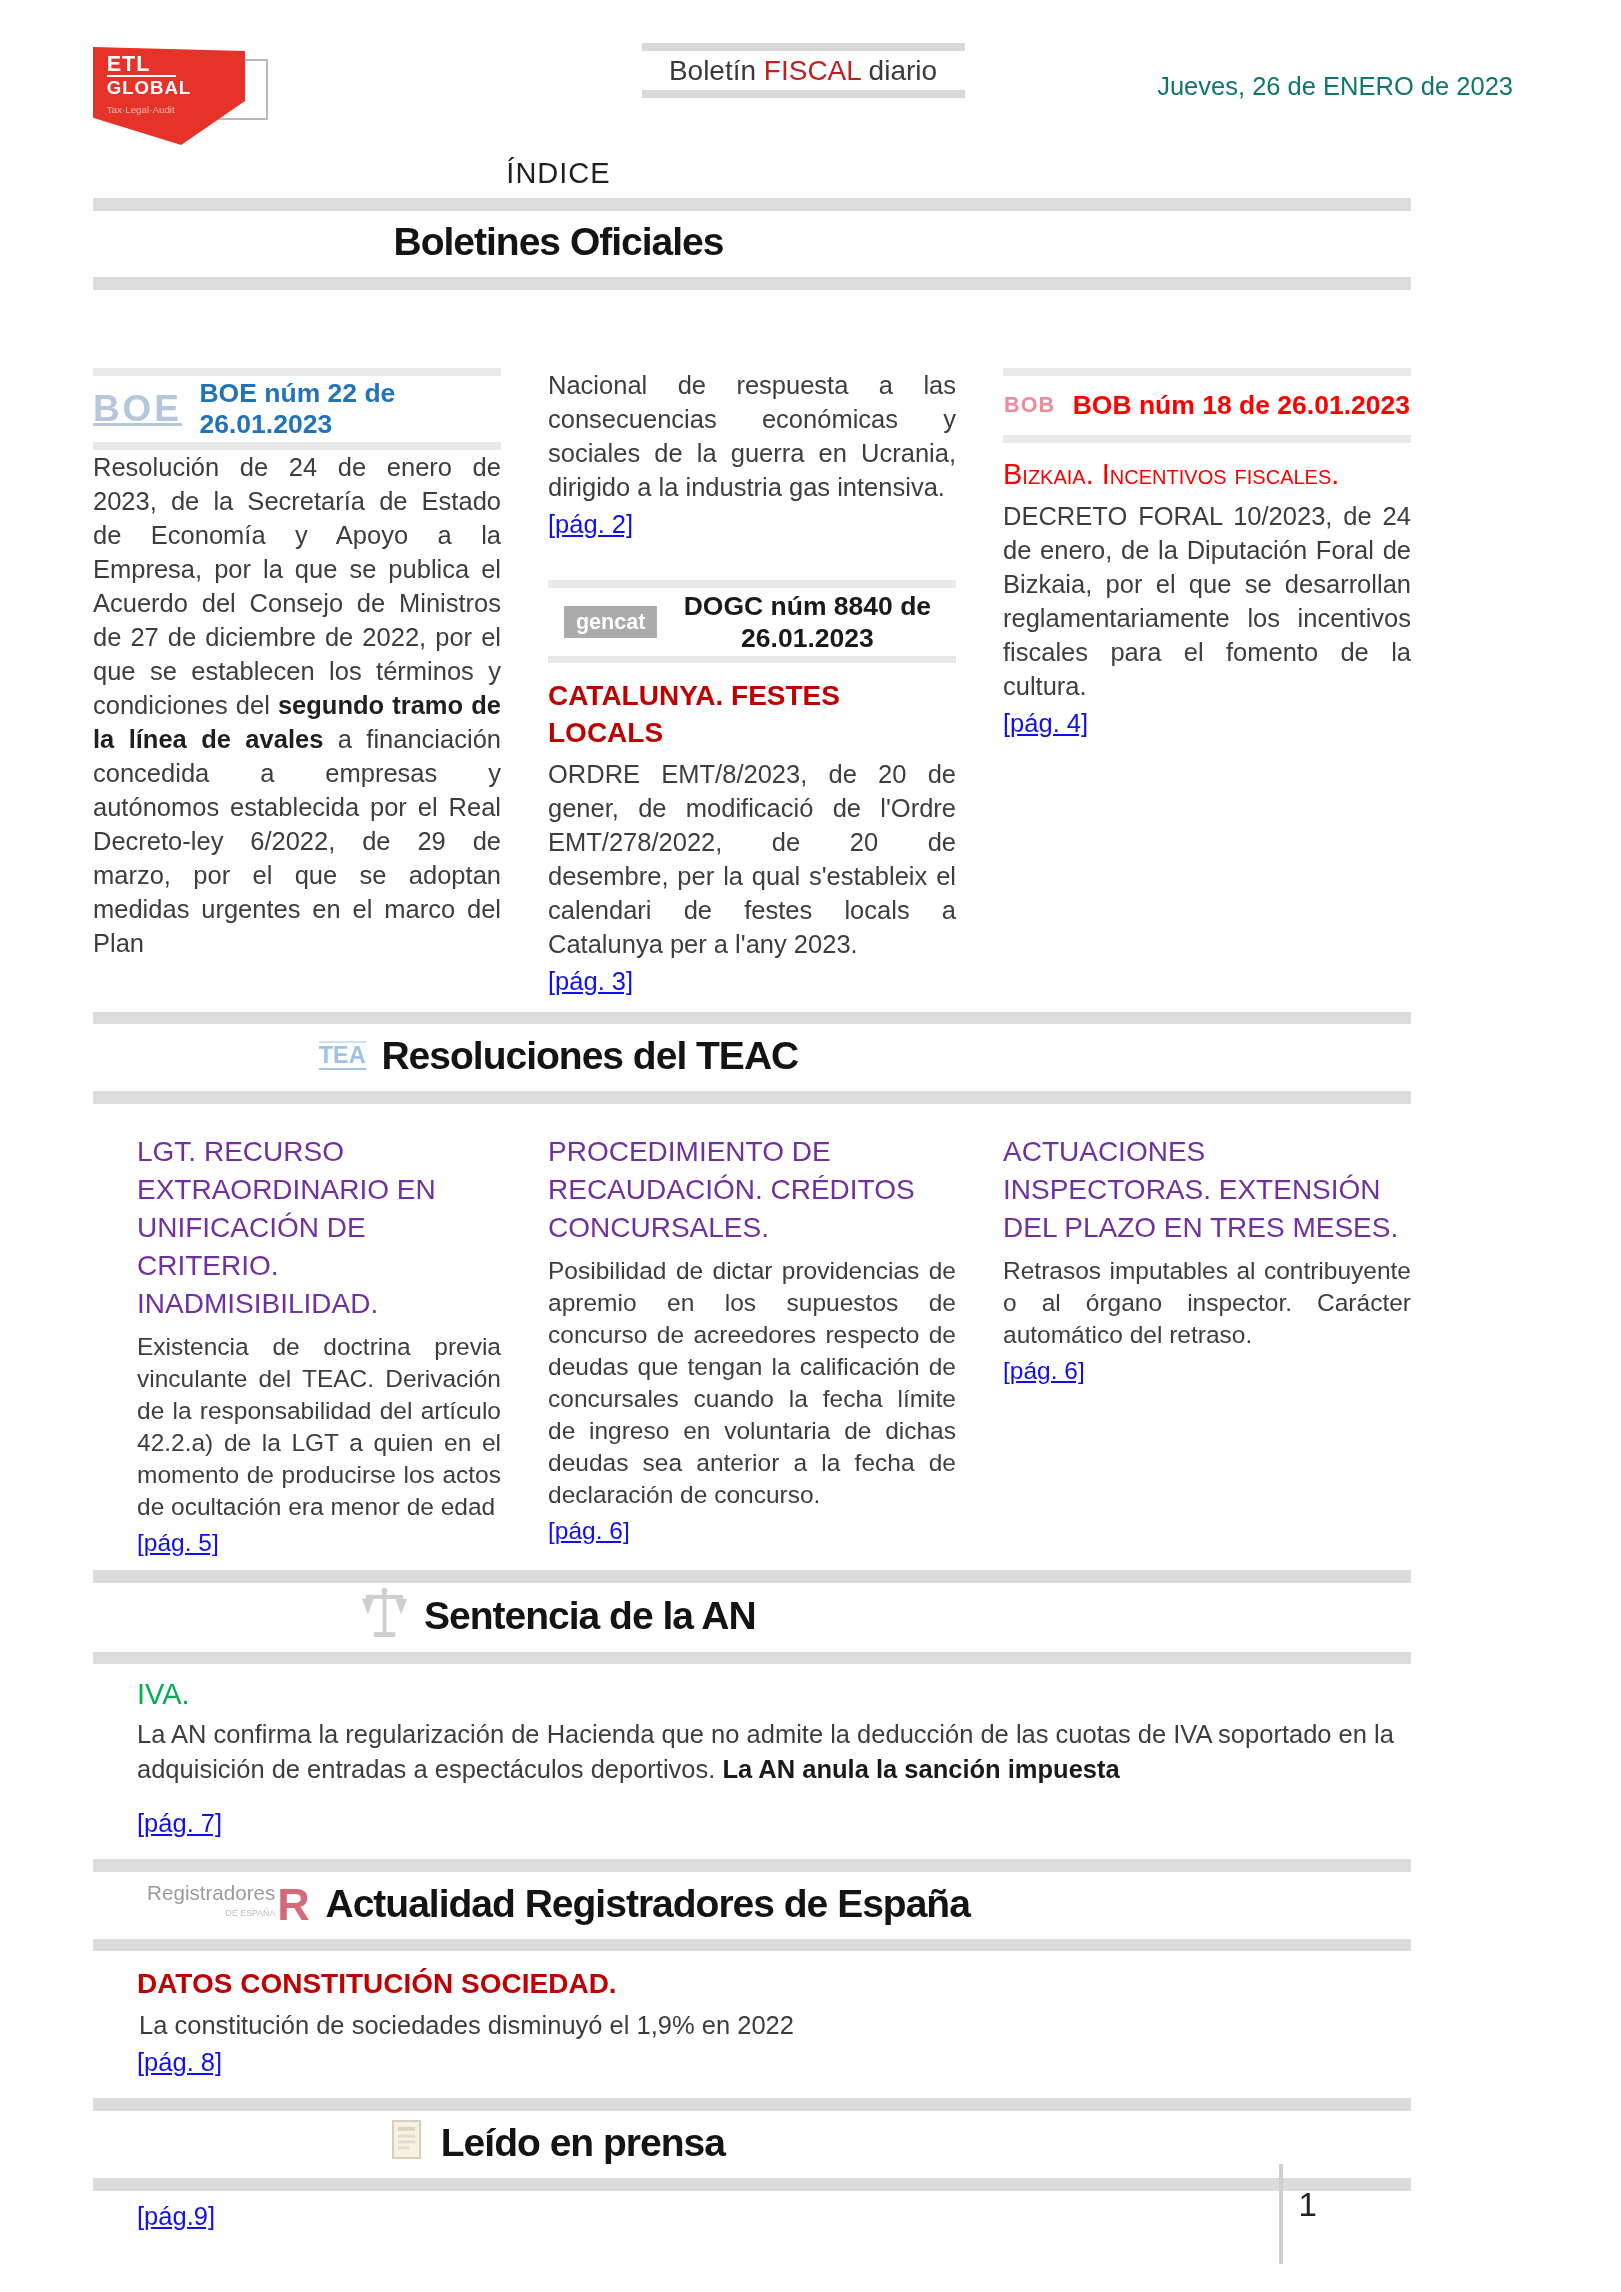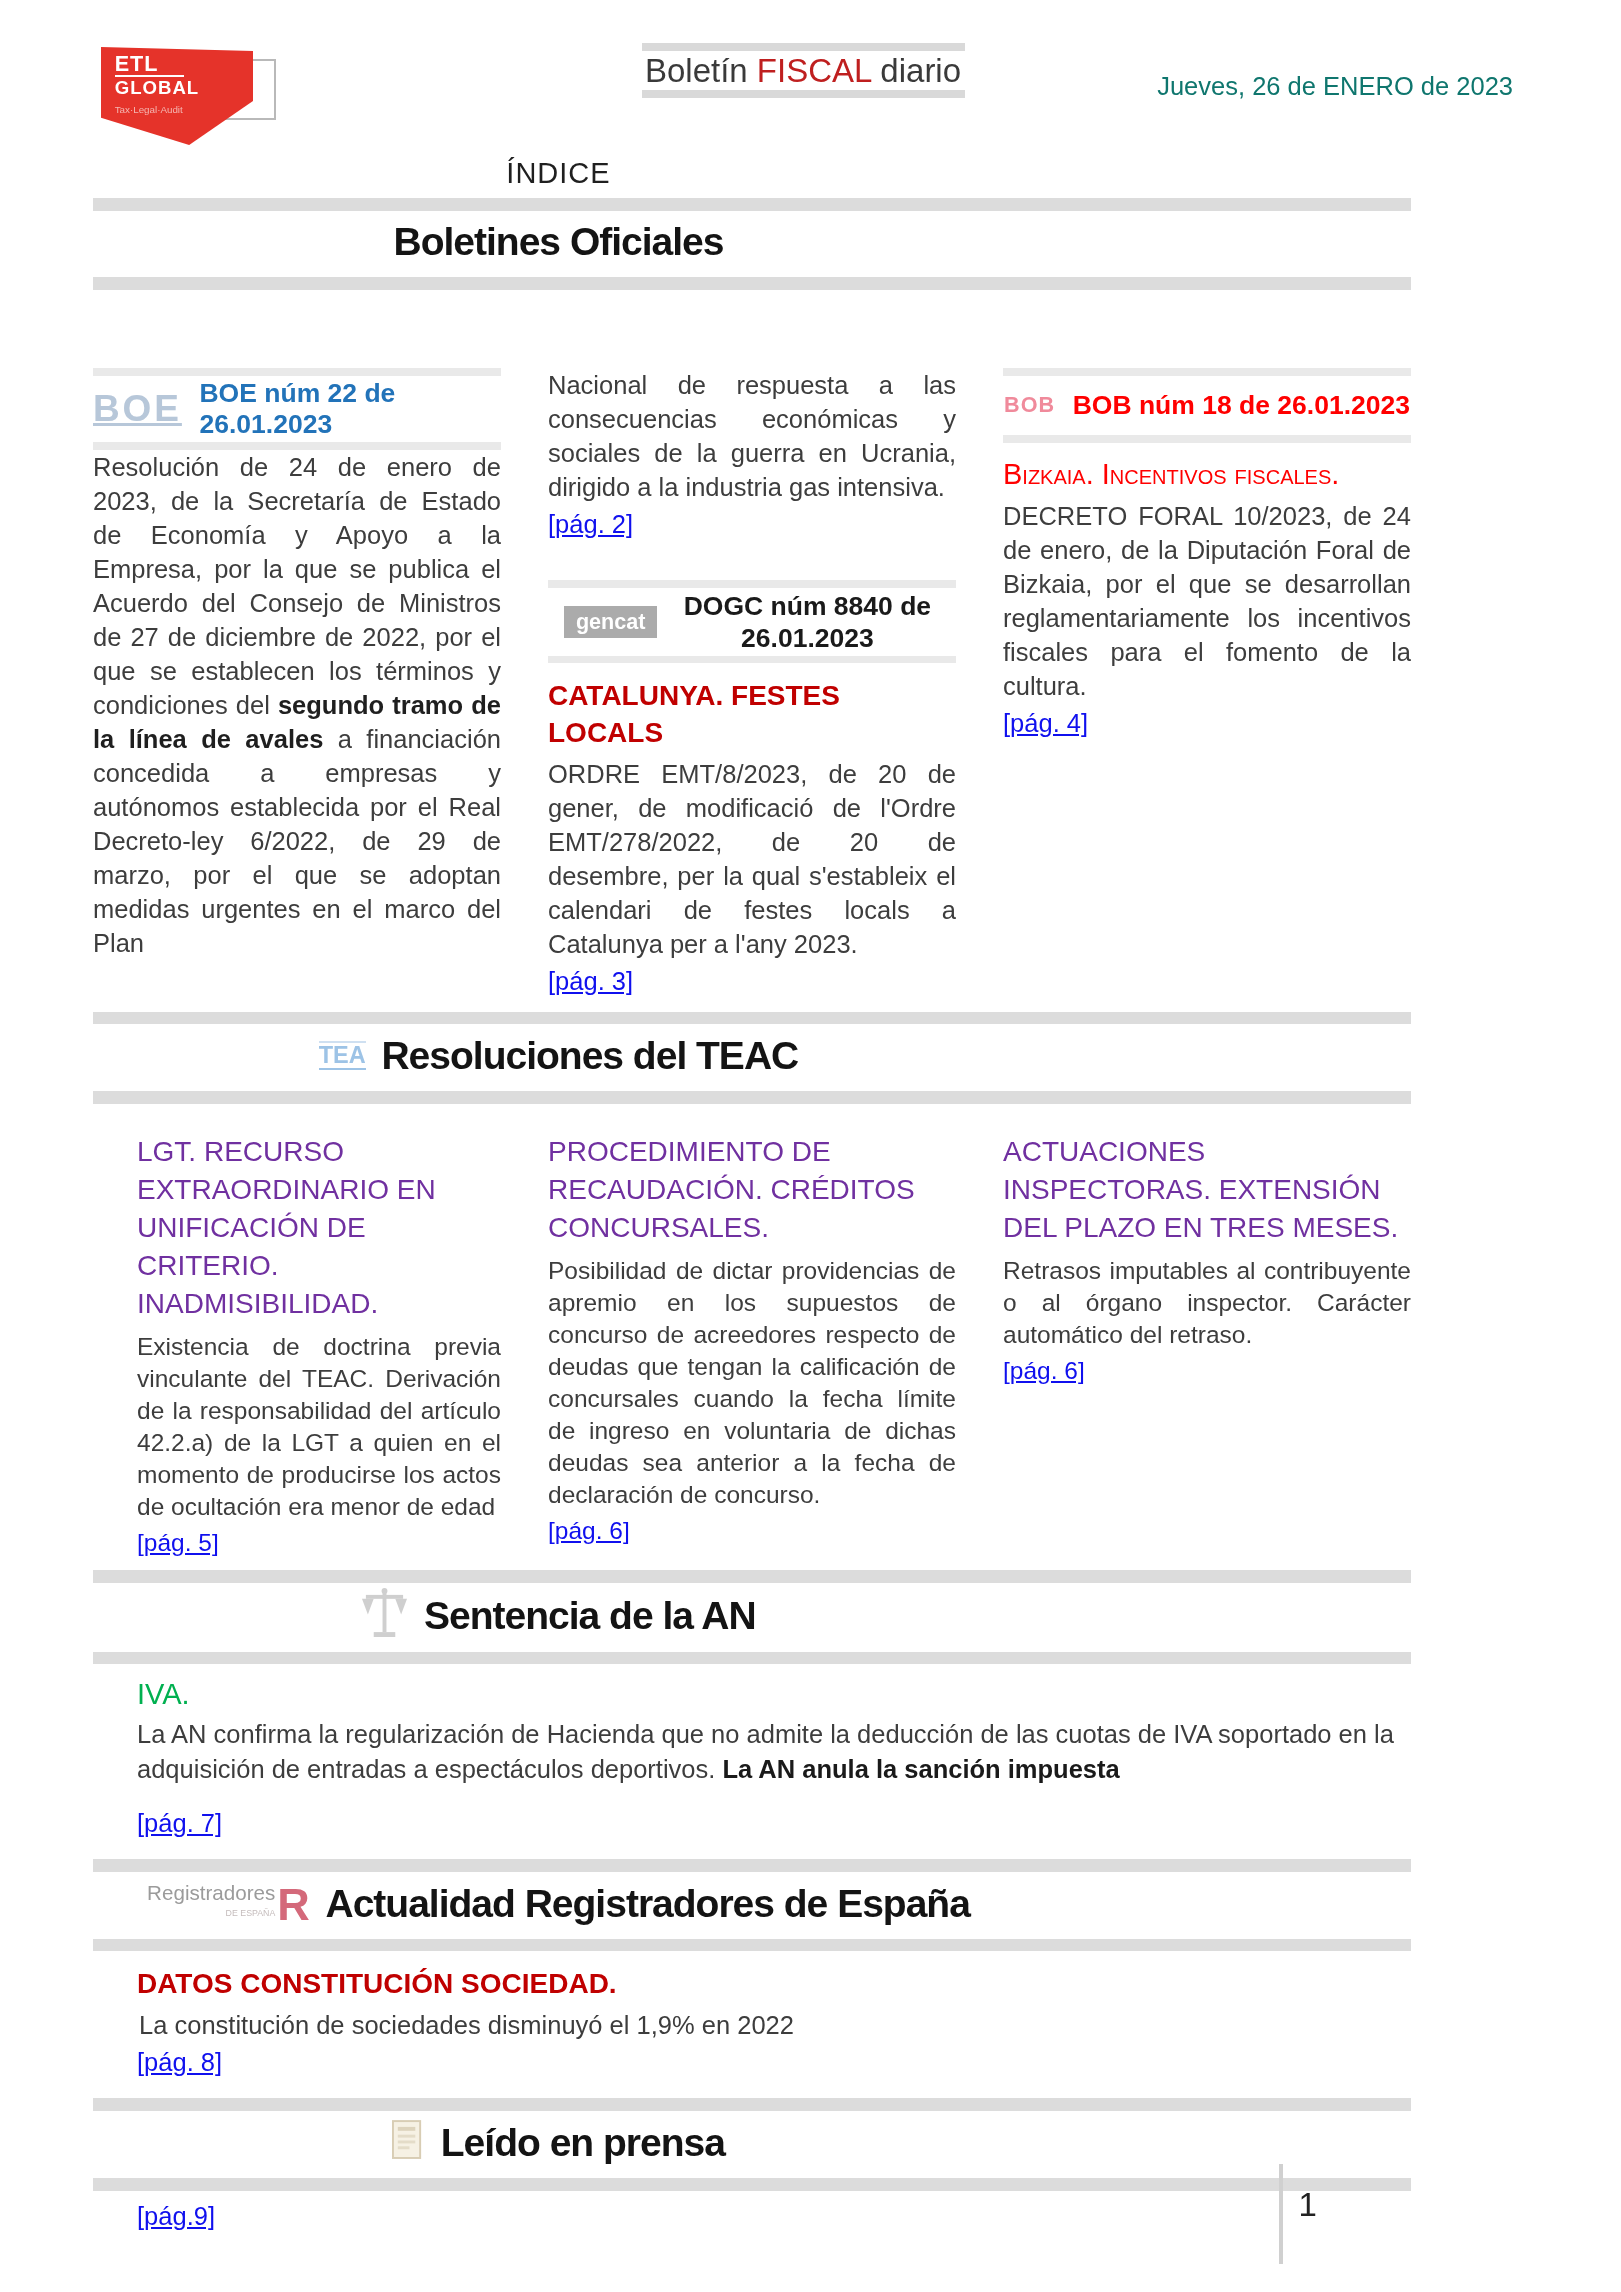--- a/index.html
+++ b/index.html
@@ -3,33 +3,33 @@
 <meta charset="utf-8">
 <style>
   html,body{margin:0;padding:0;}
   body{
     width:1621px;height:2293px;position:relative;background:#ffffff;
     font-family:"Liberation Sans",sans-serif;color:#3d3d3d;overflow:hidden;
     box-sizing:border-box;padding:21.6px 108px 0 93px;
   }
   
   .top-header{position:relative;height:110px;}
-  .etl-logo{position:absolute;left:8px;top:0;width:191px;height:108px;}
+  .etl-logo{position:absolute;left:0;top:0;width:191px;height:108px;}
   .etl-box{position:absolute;left:71px;top:15.7px;width:100px;height:57px;background:#fff;border:2px solid #b9b9b9;}
   .etl-flag{
     position:absolute;left:0;top:3.9px;width:152px;height:98px;background:#e5332a;
     clip-path:polygon(0 0,100% 4%,100% 55%,58% 100%,0 72%);
     color:#fff;padding:5.9px 0 0 13.7px;box-sizing:border-box;
   }
   .etl-flag .l1{font-size:21.6px;font-weight:bold;letter-spacing:1px;line-height:21.6px;border-bottom:2px solid #fff;display:inline-block;padding-right:25.5px;}
   .etl-flag .l2{font-size:18.6px;font-weight:bold;letter-spacing:1px;line-height:22.5px;}
   .etl-flag .l3{font-size:9.8px;color:#f4b7b2;line-height:11.8px;}
   .masthead{width:323px;margin:21.6px auto 0;text-align:center;}
   .masthead .mbar{height:7.8px;background:#d9d9d9;}
-  .masthead .mtitle{font-size:33px;line-height:39px;color:#3a3a3a;}
+  .masthead .mtitle{font-size:28px;line-height:39px;color:#3a3a3a;}
   .masthead .mtitle .fiscal{color:#bf1f1f;}
   .issue-date{position:absolute;right:0;top:29px;font-size:25.5px;color:#0f766e;}
   .indice{width:931px;text-align:center;font-size:29px;color:#1f1f1f;letter-spacing:1px;margin-top:3.9px;}
   
   .bar{height:12.7px;background:#dcdcdc;width:1318px;margin-top:7.8px;}
   .title-row{width:931px;display:flex;align-items:center;justify-content:center;gap:15.7px;margin:3.9px 0;}
   .section-title{font-size:39px;font-weight:600;letter-spacing:-1px;color:#141414;line-height:55px;white-space:nowrap;}
   .threecol{display:grid;grid-template-columns:1fr 1fr 1fr;column-gap:47px;width:1318px;}
   .thinbar{height:7.8px;background:#e9e9e9;}
   .strip-row{display:flex;align-items:center;justify-content:center;gap:17.6px;min-height:55px;padding:2px 0;}

